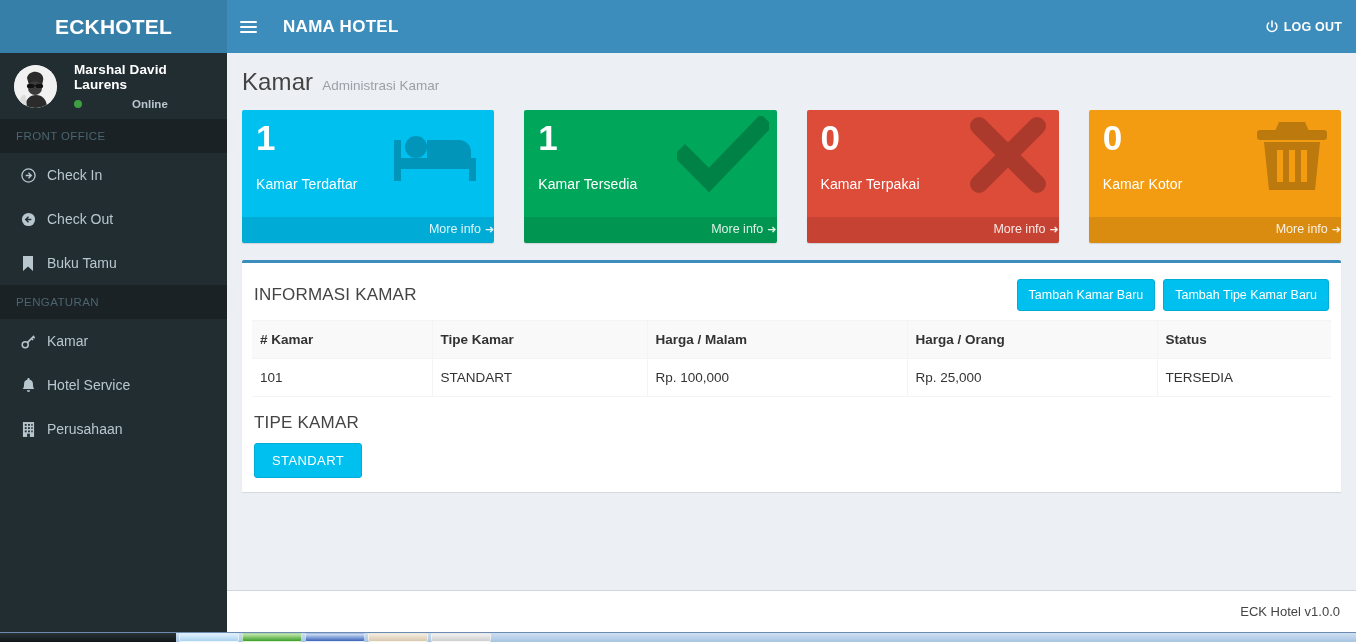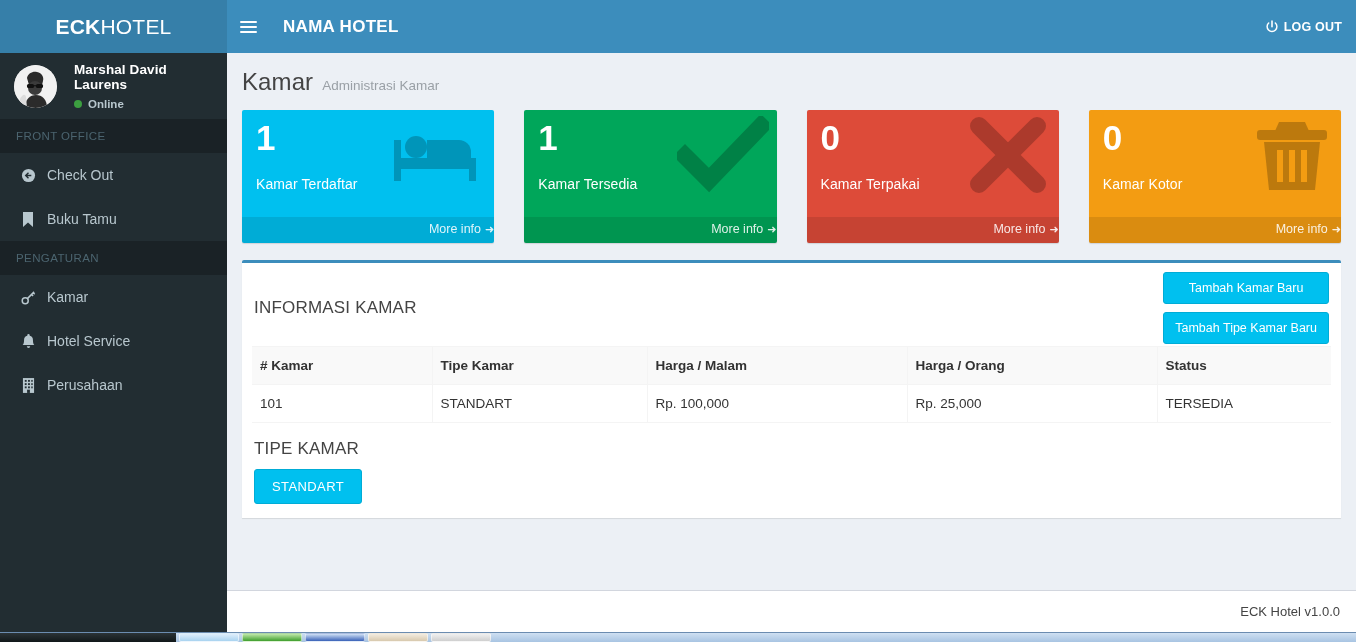--- a/index.html
+++ b/index.html
@@ -17,37 +17,37 @@
     width: 227px; height: 632px;
     background: #222d32;
   }
   .logo {
     height: 53px; width: 227px;
     background: #367fa9;
     display: flex; align-items: center; justify-content: center;
     color: #fff; font-size: 21px; letter-spacing: .2px;
   }
   .logo .lt-bold { font-weight: bold; }
-  .logo .lt-light { font-weight: 400; }
+  .logo .lt-light { font-weight: 700; }
 
   .userpanel {
     display: flex; align-items: center;
     padding: 13px 10px 13px 14px;
     height: 66px;
   }
   .avatar {
     width: 43px; height: 43px; border-radius: 50%;
     background: #e8e8e8;
     overflow: hidden; flex: 0 0 43px;
     position: relative;
   }
   .avatar svg { display:block; width:43px; height:43px; }
   .uinfo { margin-left: 17px; }
   .uname { color: #fff; font-size: 13.5px; font-weight: bold; letter-spacing: .1px; }
-  .ustatus { color: #b8c7ce; font-size: 11.5px; font-weight: bold; margin-top: 6px; display:flex; align-items:center; }
+  .ustatus { color: #b8c7ce; font-size: 11.5px; font-weight: bold; margin-top: 6px; display:flex; align-items:center;gap:44px; }
   .dot { width: 8px; height: 8px; border-radius: 50%; background: #3c9f40; display:inline-block; margin-right: 6px; }
 
   .sect-header {
     color: #4b646f; font-size: 11.5px; letter-spacing: .4px;
     padding: 11px 16px 11px 16px;
     background: #1a2226;
   }
   .nav-item {
     display: flex; align-items: center;
     height: 44px; padding: 0 6px 0 14px;
@@ -139,21 +139,21 @@
     margin-top: 17px;
     background: #fff;
     border-top: 3px solid #3c8dbc;
     border-radius: 2px 2px 0 0;
     box-shadow: 0 1px 1px rgba(0,0,0,.10);
     padding: 9px 10px 14px 10px;
     position: relative;
   }
   .panel-head { display:flex; align-items:center; min-height: 46px; padding: 0 2px; }
   .panel-title { font-size: 17px; color: #444; letter-spacing: .2px; }
-  .panel-btns { margin-left: auto; display:flex; gap: 8px; flex-direction: column; }
+  .panel-btns { margin-left: auto; display:flex; gap: 8px; }
   .btn-info {
     background: #00c0ef; border: 1px solid #00acd6;
     color: #fff; font-size: 12.5px;
     padding: 8px 11px; border-radius: 3px; cursor: pointer;
     white-space: nowrap;
   }
 
   table.tbl { width: 100%; border-collapse: collapse; margin-top: 2px; }
   table.tbl th {
     text-align: left; font-size: 13.5px; color: #333; font-weight: bold;
@@ -248,20 +248,29 @@
         <div class="uname">Marshal David Laurens</div>
         <div class="ustatus">
           <span class="dot"></span>
           <span>Online</span>
         </div>
       </div>
     </div>
 
     <div class="sect-header">FRONT OFFICE</div>
 
+    <div class="nav-item">
+      <span class="nicon">
+        <svg width="15" height="15" viewBox="0 0 16 16">
+            <circle cx="8" cy="8" r="7" fill="none" stroke="#b8c7ce" stroke-width="1.4"></circle>
+            <path d="M5 8h6M8 5l3 3-3 3" fill="none" stroke="#b8c7ce" stroke-width="1.4"></path>
+          </svg>
+      </span>
+      <span class="nlabel">Check In</span>
+    </div>
 
     <div class="nav-item">
       <span class="nicon">
         <svg width="15" height="15" viewBox="0 0 16 16">
             <circle cx="8" cy="8" r="7" fill="#b8c7ce"></circle>
             <path d="M11 8H5M8 5L5 8l3 3" fill="none" stroke="#222d32" stroke-width="1.5"></path>
           </svg>
       </span>
       <span class="nlabel">Check Out</span>
     </div>

